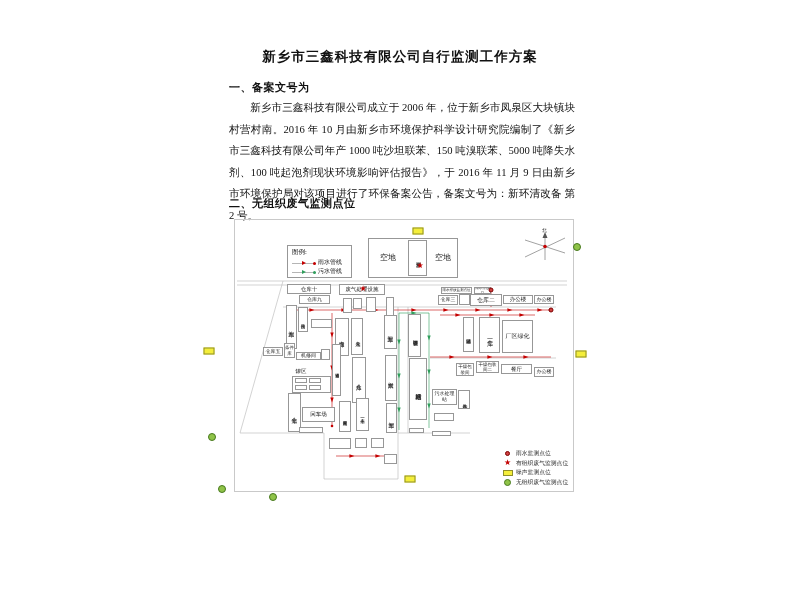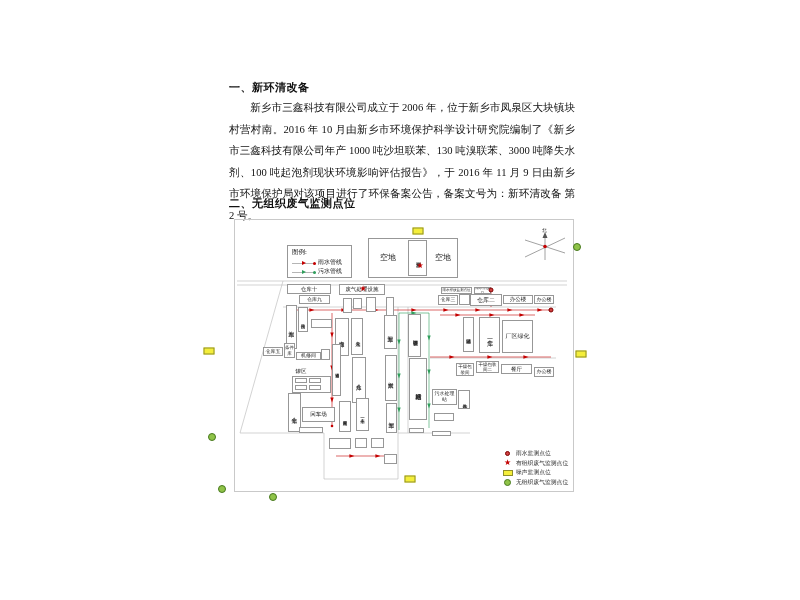--- a/index.html
+++ b/index.html
@@ -50,22 +50,23 @@
   .lb-rect{width:10px;height:6px;background:#f4ee3a;border:1px solid #8f8f2a;box-sizing:border-box;}
   .lb-circ{width:7px;height:7px;border-radius:50%;background:#8fc348;border:1px solid #47791e;box-sizing:border-box;}
   .compass{position:absolute;left:522px;top:231px;width:46px;height:32px;}
   .compass .n{position:absolute;left:20px;top:-4px;font-size:5px;color:#333;}
 </style>
 </head>
 <body>
 
 <div class="canvas">
 
-  <div class="h-sec h1">一、新环清改备</div>
-  <div class="para">新乡市三鑫科技有限公司成立于 2006 年，位于新乡市凤泉区大块镇块村营村南。2016 年 10 月由新乡市环境保护科学设计研究院编制了《新乡市三鑫科技有限公司年产 1000 吨沙坦联苯、130 吨溴联苯、3000 吨降失水剂、100 吨起泡剂现状环境影响评估报告》，于 2016 年 11 月 9 日由新乡市环境保护局对该项目进行了环保备案公告，备案文号为：新环清改备 第 2 号。</div>
+  <div class="doc-title">新乡市三鑫科技有限公司自行监测工作方案</div>
+  <div class="h-sec h1">一、备案文号为</div>
+  <div class="para">新乡市三鑫科技有限公司成立于 2006 年，位于新乡市凤泉区大块镇块村营村南。2016 年 10 月由新乡市环境保护科学设计研究院编制了《新乡市三鑫科技有限公司年产 1000 吨沙坦联苯、150 吨溴联苯、5000 吨降失水剂、100 吨起泡剂现状环境影响评估报告》，于 2016 年 11 月 9 日由新乡市环境保护局对该项目进行了环保备案公告，备案文号为：新环清改备 第 2 号。</div>
   <div class="h-sec h2">二、无组织废气监测点位</div>
 
   <div class="frame"></div>
 
   <svg class="layer" width="800" height="600">
       <line x1="237" y1="281" x2="567" y2="281" stroke="#c0c0c0" stroke-width="0.7"></line>
       <line x1="237" y1="285" x2="567" y2="285" stroke="#c0c0c0" stroke-width="0.7"></line>
       <line x1="283" y1="307" x2="556" y2="307" stroke="#c0c0c0" stroke-width="0.7"></line>
       <line x1="398" y1="307" x2="398" y2="433" stroke="#c0c0c0" stroke-width="0.7"></line>
       <line x1="408" y1="307" x2="408" y2="433" stroke="#c0c0c0" stroke-width="0.7"></line>

